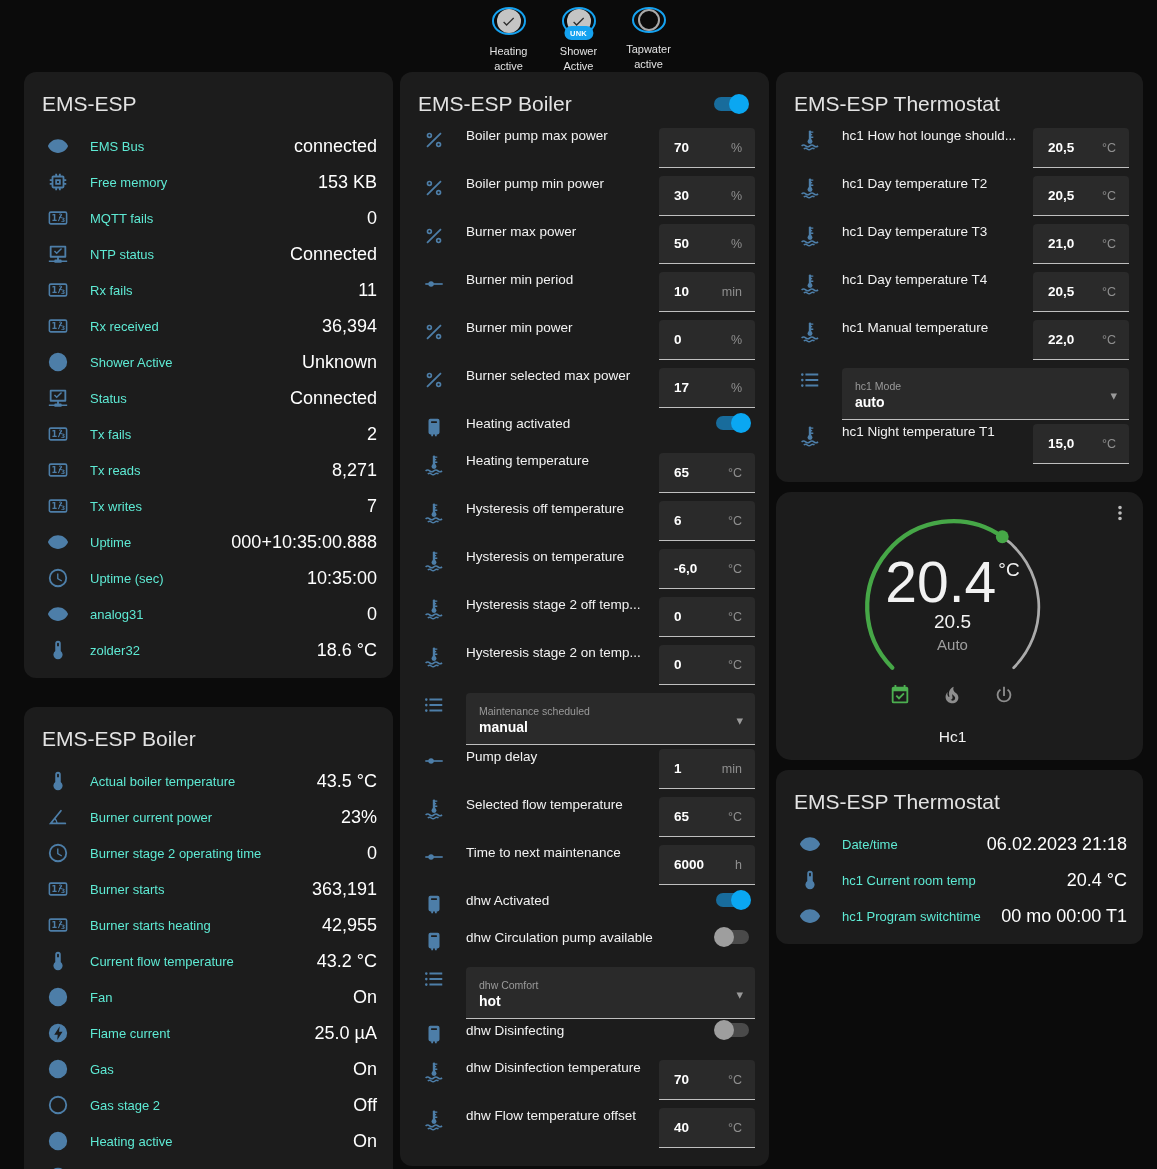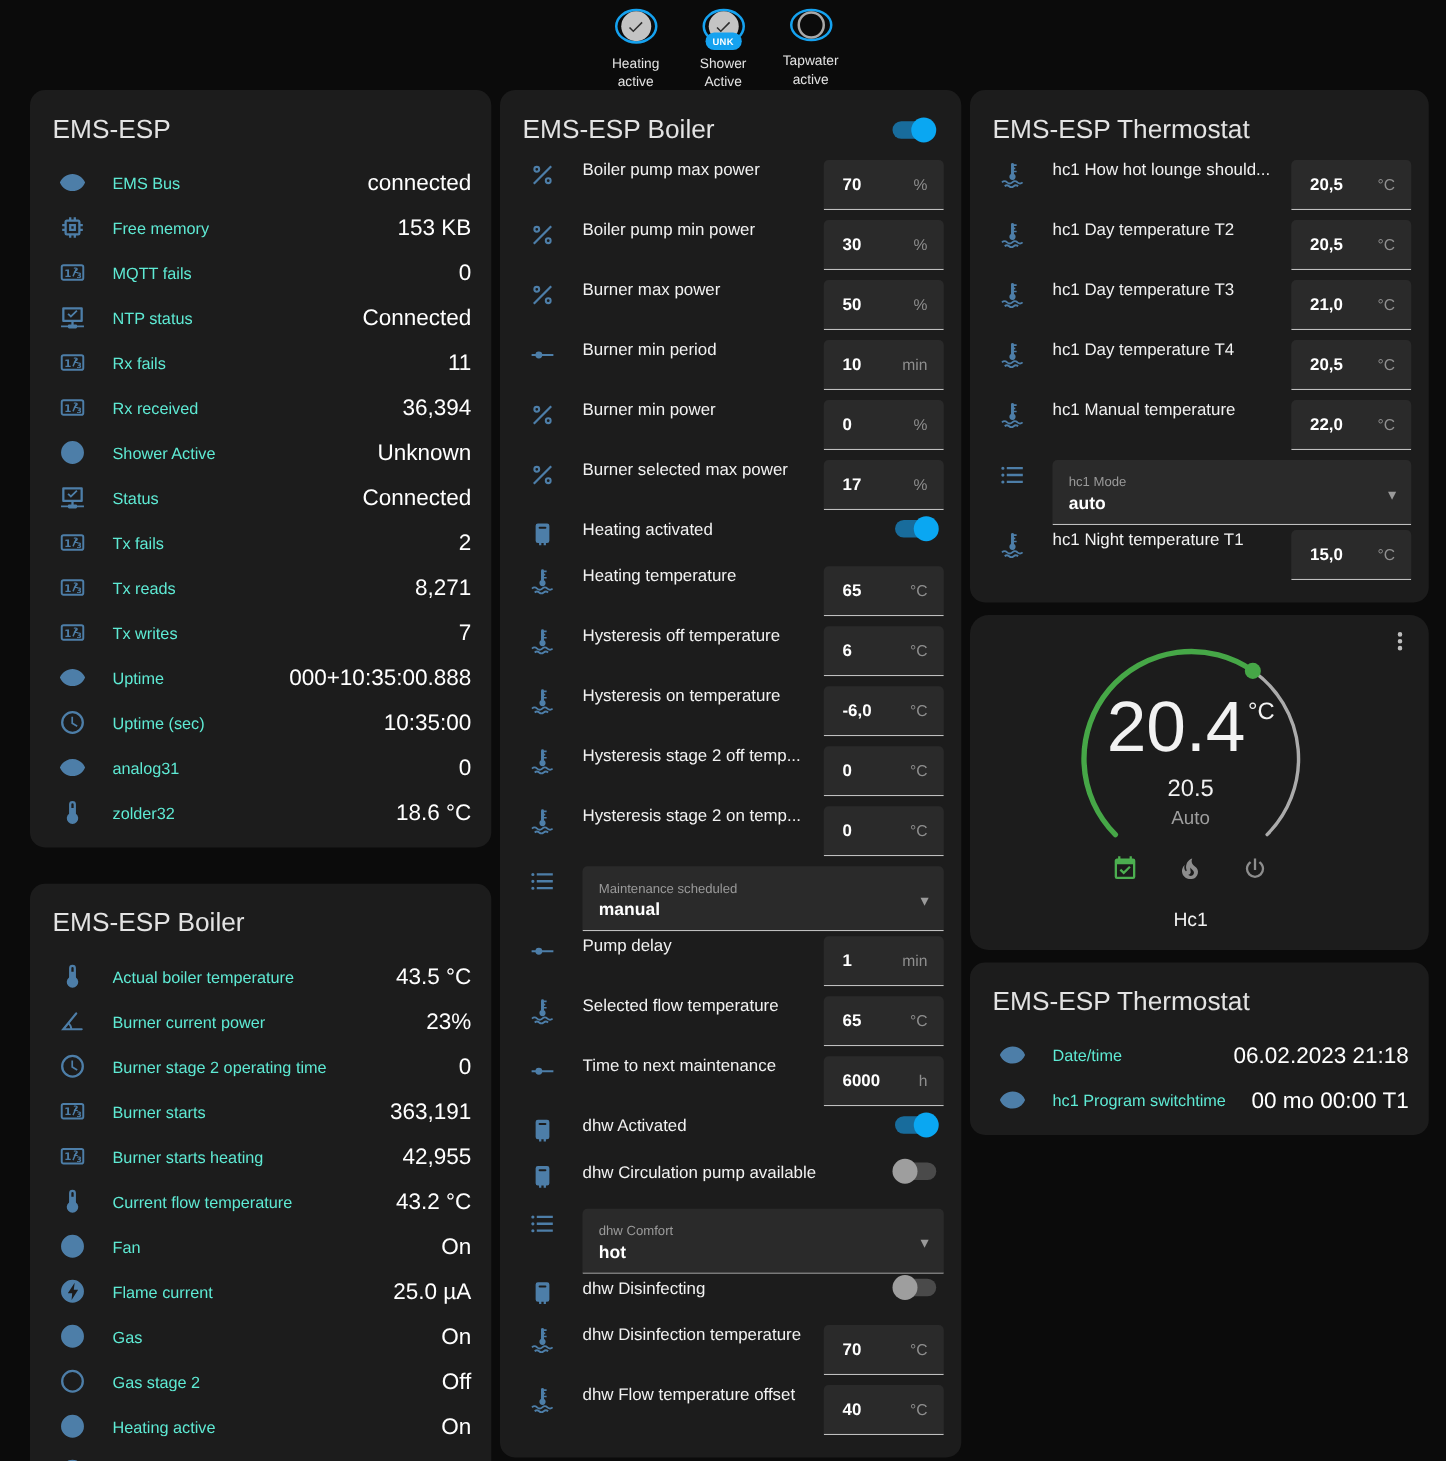--- a/index.html
+++ b/index.html
@@ -65,21 +65,21 @@
   .switch.off .thumb { left:-2px; background:#9e9e9e; }
   
   .dial-card { position:relative; padding:10px 14px 14px 0;border-radius:15px; }
   .kebab { position:absolute; top:10px; right:10px; width:24px; height:24px; color:#bdbdbd; cursor:pointer; }
   .kebab svg { width:22px; height:22px; }
   .dial-wrap { position:relative; width:206px; margin:2px auto 0 auto; }
   .dial-wrap svg.dial { width:206px; height:206px; display:block; cursor:pointer; }
   .dial-text { position:absolute; left:0; right:0; top:50px; text-align:center; pointer-events:none; }
   .dial-current { font-size:57px; font-weight:400; color:#f2f2f2; line-height:1; }
   .dial-unit { font-size:19px; vertical-align:26px; color:#f2f2f2; margin-left:2px; }
-  .dial-target { font-size:19px; color:#f2f2f2; margin-top:10px; }
+  .dial-target { font-size:19px; color:#f2f2f2; }
   .dial-mode { font-size:15px; color:#9e9e9e; margin-top:3px; }
   .dial-modes { display:flex; justify-content:center; gap:28px; margin-top:-26px; position:relative; }
   .mode-btn { width:24px; height:24px; color:#8d8d8d; cursor:pointer; }
   .mode-btn svg { width:22px; height:22px; }
   .mode-btn.active { color:#4caf50; }
   .dial-name { text-align:center; font-size:15.5px; color:#f2f2f2; margin-top:20px; }
 </style>
 </head>
 <body>
 
@@ -901,20 +901,29 @@
               <svg viewBox="0 0 24 24">
                 <path fill="currentColor" d="M12,9A3,3 0 0,1 15,12A3,3 0 0,1 12,15A3,3 0 0,1 9,12A3,3 0 0,1 12,9M12,4.5C17,4.5 21.27,7.61 23,12C21.27,16.39 17,19.5 12,19.5C7,19.5 2.73,16.39 1,12C2.73,7.61 7,4.5 12,4.5Z"></path>
               </svg>
             </span>
             <span class="sensor-label">Date/time</span>
             <span class="sensor-value">06.02.2023 21:18</span>
           </div>
           <div class="sensor-row">
             <span class="row-icon">
               <svg viewBox="0 0 24 24">
+                <path fill="currentColor" d="M15,13V5A3,3 0 0,0 9,5V13A5,5 0 1,0 15,13M12,4A1,1 0 0,1 13,5V8H11V5A1,1 0 0,1 12,4Z"></path>
+              </svg>
+            </span>
+            <span class="sensor-label">hc1 Current room temp</span>
+            <span class="sensor-value">20.4 °C</span>
+          </div>
+          <div class="sensor-row">
+            <span class="row-icon">
+              <svg viewBox="0 0 24 24">
                 <path fill="currentColor" d="M12,9A3,3 0 0,1 15,12A3,3 0 0,1 12,15A3,3 0 0,1 9,12A3,3 0 0,1 12,9M12,4.5C17,4.5 21.27,7.61 23,12C21.27,16.39 17,19.5 12,19.5C7,19.5 2.73,16.39 1,12C2.73,7.61 7,4.5 12,4.5Z"></path>
               </svg>
             </span>
             <span class="sensor-label">hc1 Program switchtime</span>
             <span class="sensor-value">00 mo 00:00 T1</span>
           </div>
         </div>
     </div>
   </div>
 </div>

